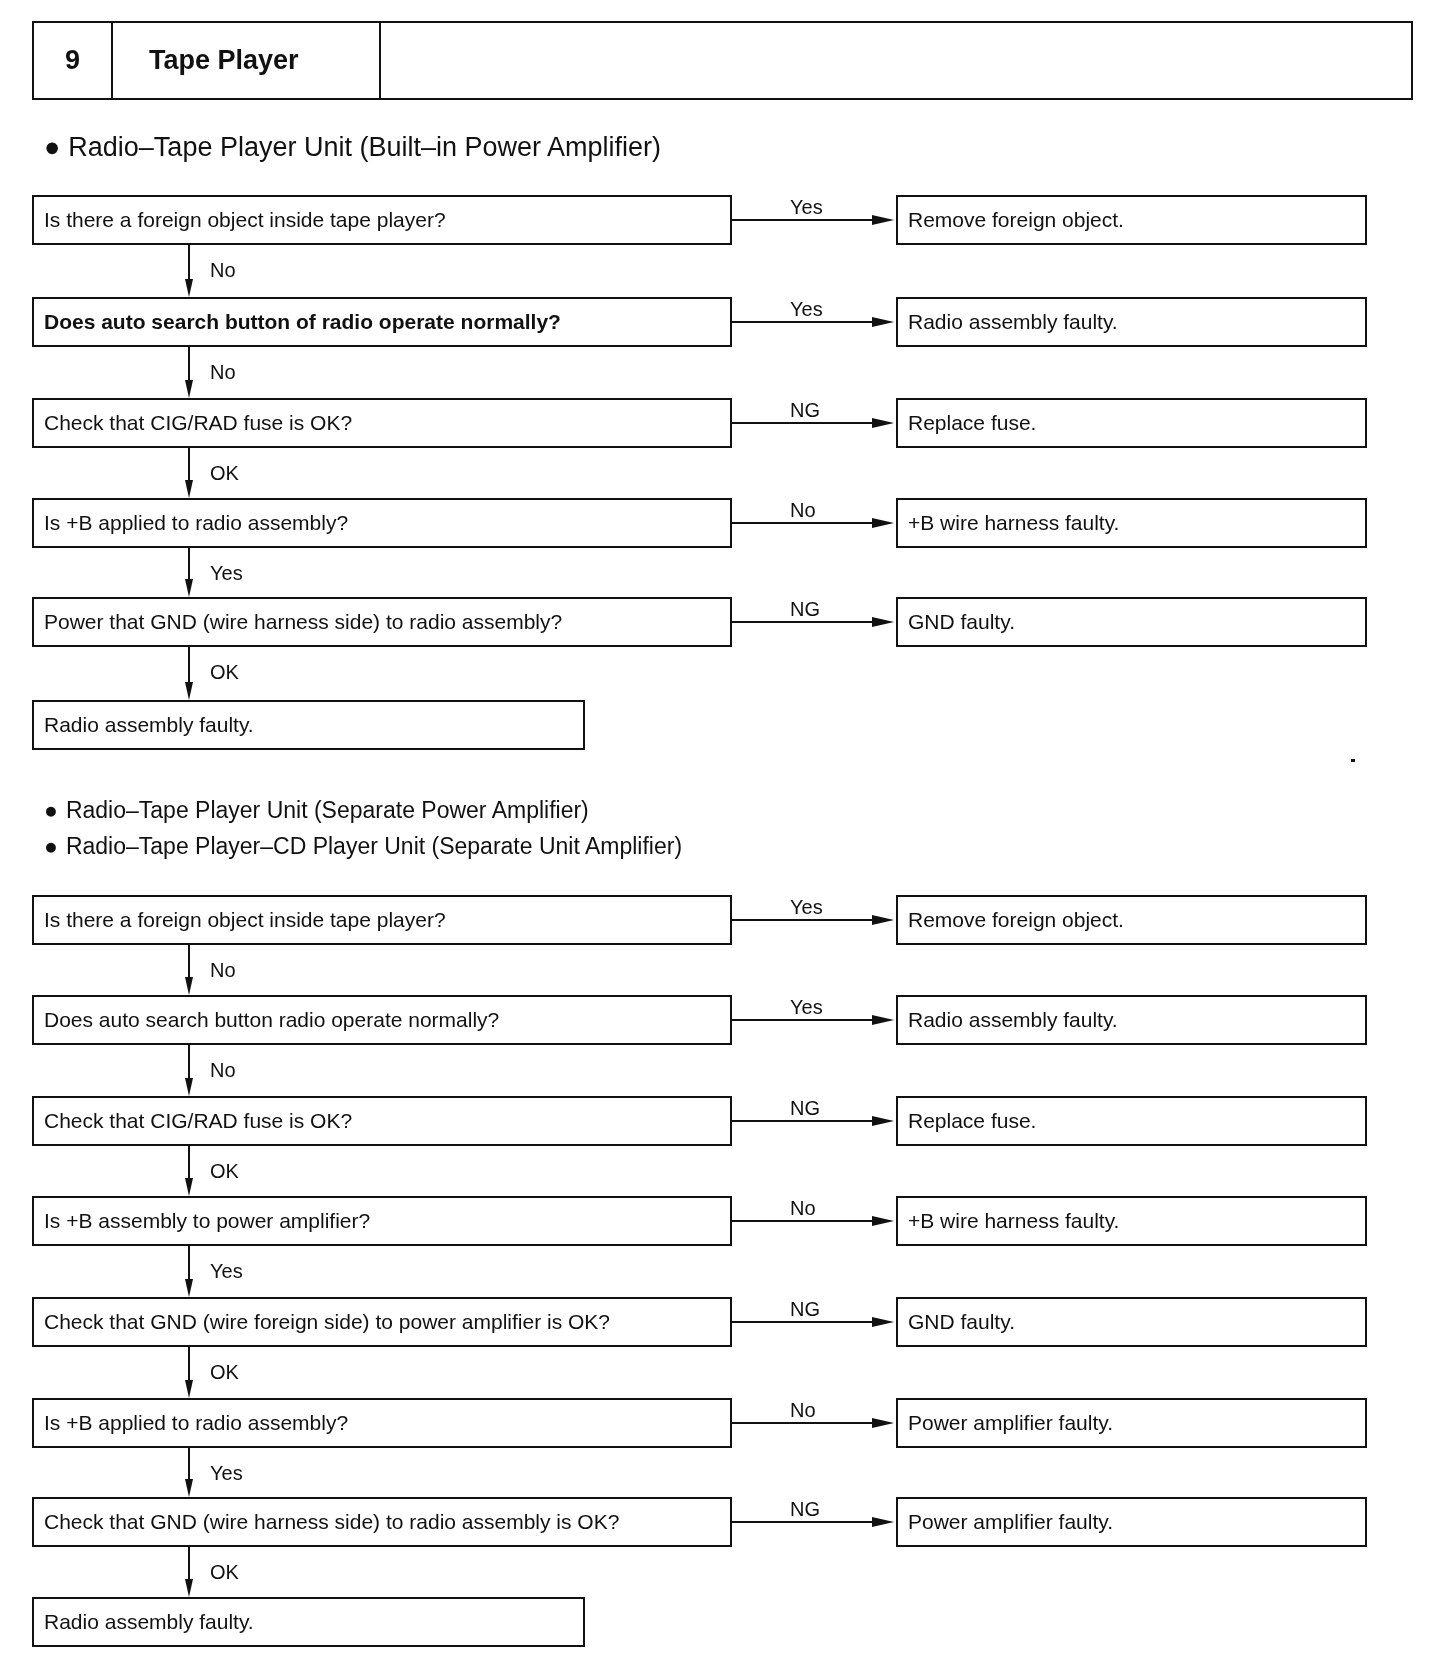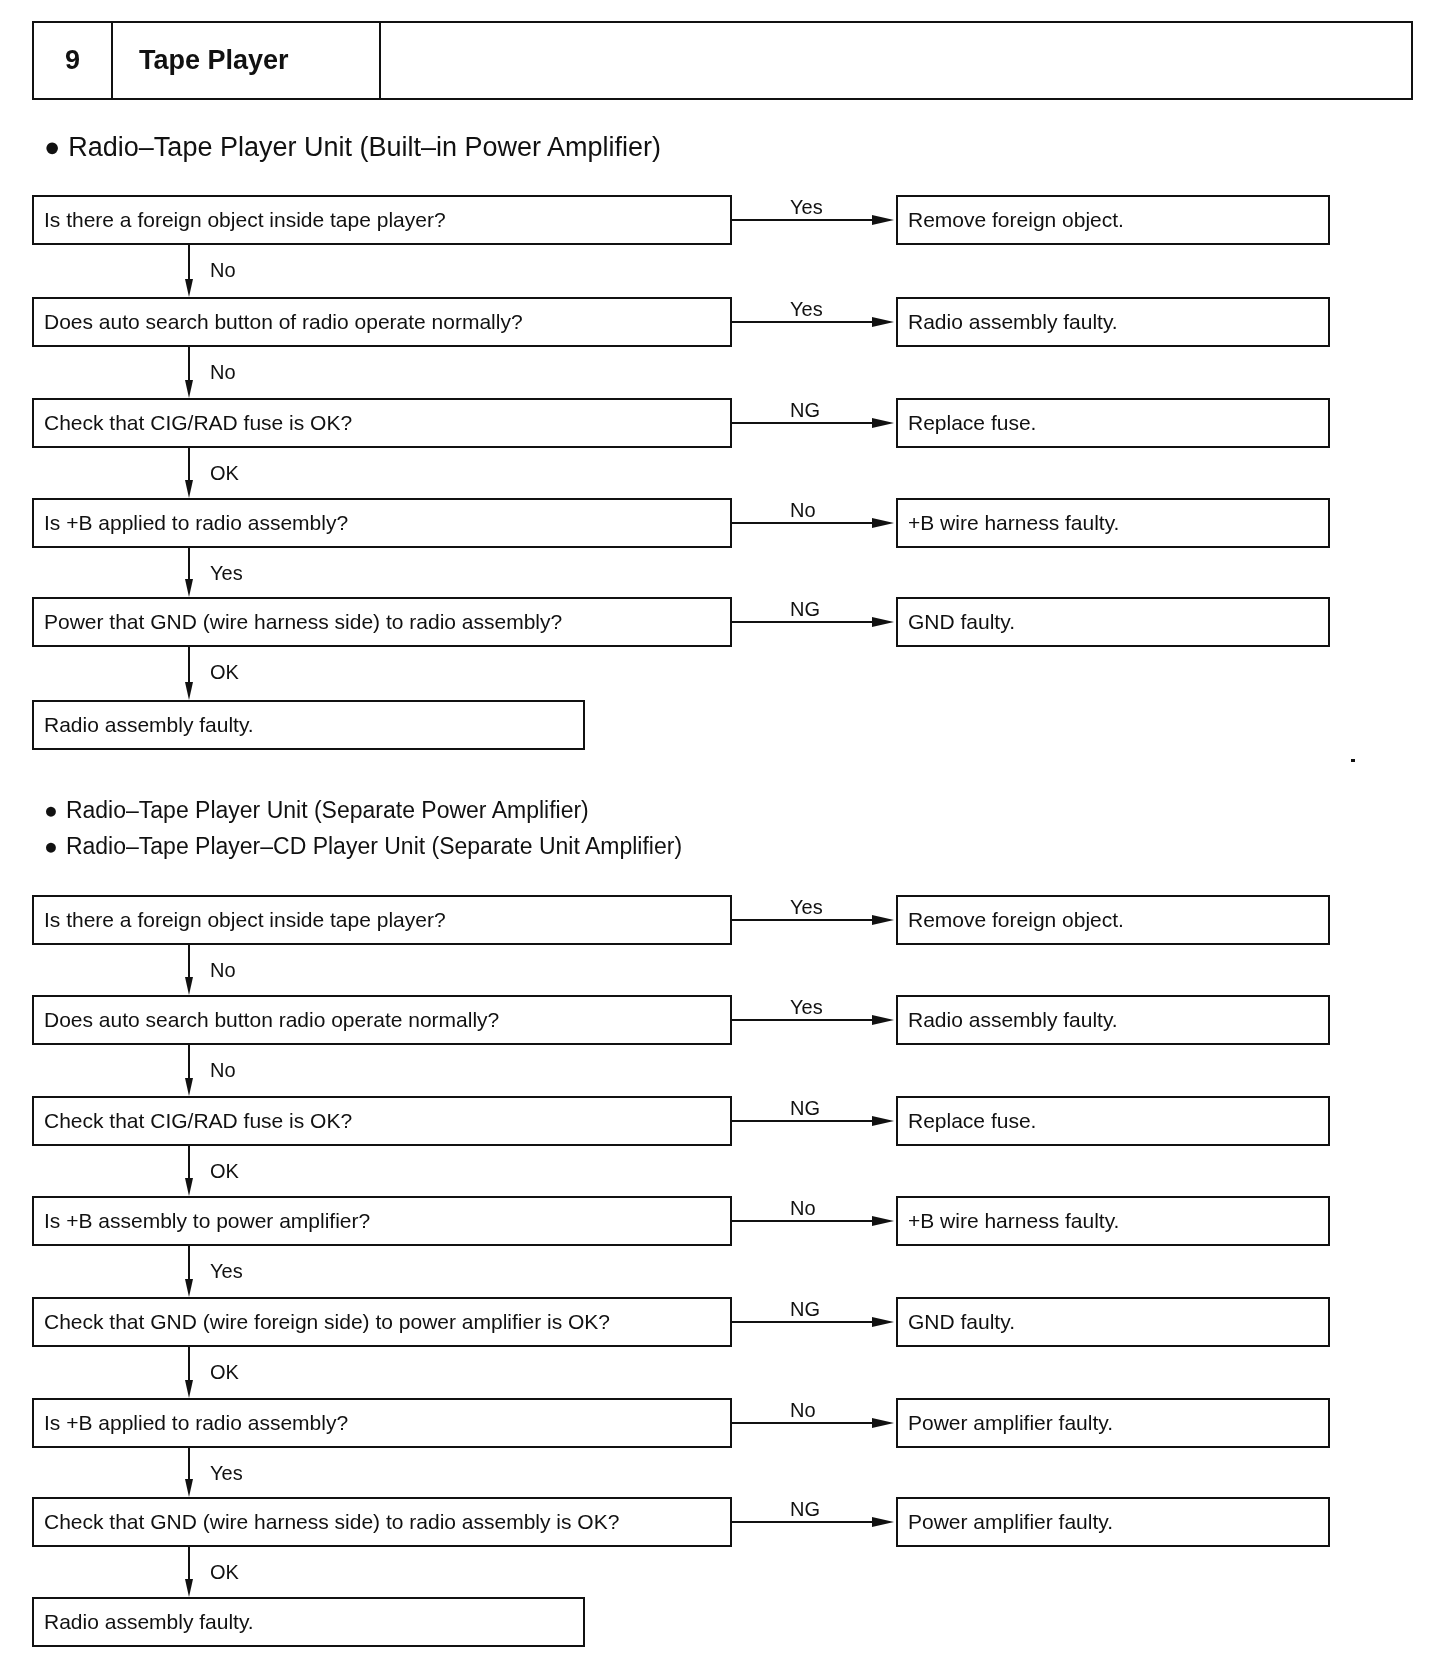--- a/index.html
+++ b/index.html
@@ -10,34 +10,34 @@
   .abs { position: absolute; box-sizing: border-box; }
   .header {
     left: 32px; top: 21px; width: 1381px; height: 79px;
     border: 2px solid #111; display: flex;
   }
   .header .cell {
     height: 100%; display: flex; align-items: center; box-sizing: border-box;
     font-weight: bold; font-size: 27px;
   }
   .header .num { width: 79px; justify-content: center; border-right: 2px solid #111; }
-  .header .cat { width: 268px; padding-left: 26px; border-right: 2px solid #111; }
+  .header .cat { width: 268px; padding-left: 36px; border-right: 2px solid #111; }
   .header .title { flex: 1; padding-left: 22px; }
   .subtitle {
     left: 44px; font-size: 27px; line-height: 30px; white-space: nowrap;
   }
   .subtitle.small { font-size: 23px; line-height: 24px; }
   .bullet { display: inline-block; margin-right: 8px; }
   .box {
     border: 2px solid #111; background: #fff;
     display: flex; align-items: center; padding-left: 10px;
     font-size: 21px; white-space: nowrap; height: 50px;
   }
   .qbox { left: 32px; width: 700px; }
-  .rbox { left: 896px; width: 434px; }
+  .rbox { left: 896px; width: 471px; }
   .endbox { left: 32px; width: 553px; }
   .hline { height: 2px; background: #111; }
   .vline { width: 2px; background: #111; }
   .arrowhead-r {
     width: 0; height: 0; border-top: 5px solid transparent; border-bottom: 5px solid transparent;
     border-left: 22px solid #111;
   }
   .arrowhead-d {
     width: 0; height: 0; border-left: 4px solid transparent; border-right: 4px solid transparent;
     border-top: 18px solid #111;
@@ -70,21 +70,21 @@
     </div>
     <div class="abs hline" style="left: 732px; top: 219px; width: 142px;"></div>
     <div class="abs arrowhead-r" style="left: 872px; top: 215px;"></div>
     <div class="abs lbl" style="left: 790px; top: 196px;">Yes</div>
     <div class="abs box rbox" style="top: 195px;">
       <span>Remove foreign object.</span>
     </div>
     <div class="abs vline" style="left: 188px; top: 245px; height: 38px;"></div>
     <div class="abs arrowhead-d" style="left: 185px; top: 279px;"></div>
     <div class="abs lbl" style="left: 210px; top: 259px;">No</div>
-    <div class="abs box qbox" style="top: 297px;">
+    <div class="abs box qbox" style="top: 297px; font-weight: bold;">
       <span>Does auto search button of radio operate normally?</span>
     </div>
     <div class="abs hline" style="left: 732px; top: 321px; width: 142px;"></div>
     <div class="abs arrowhead-r" style="left: 872px; top: 317px;"></div>
     <div class="abs lbl" style="left: 790px; top: 298px;">Yes</div>
     <div class="abs box rbox" style="top: 297px;">
       <span>Radio assembly faulty.</span>
     </div>
     <div class="abs vline" style="left: 188px; top: 347px; height: 37px;"></div>
     <div class="abs arrowhead-d" style="left: 185px; top: 380px;"></div>

